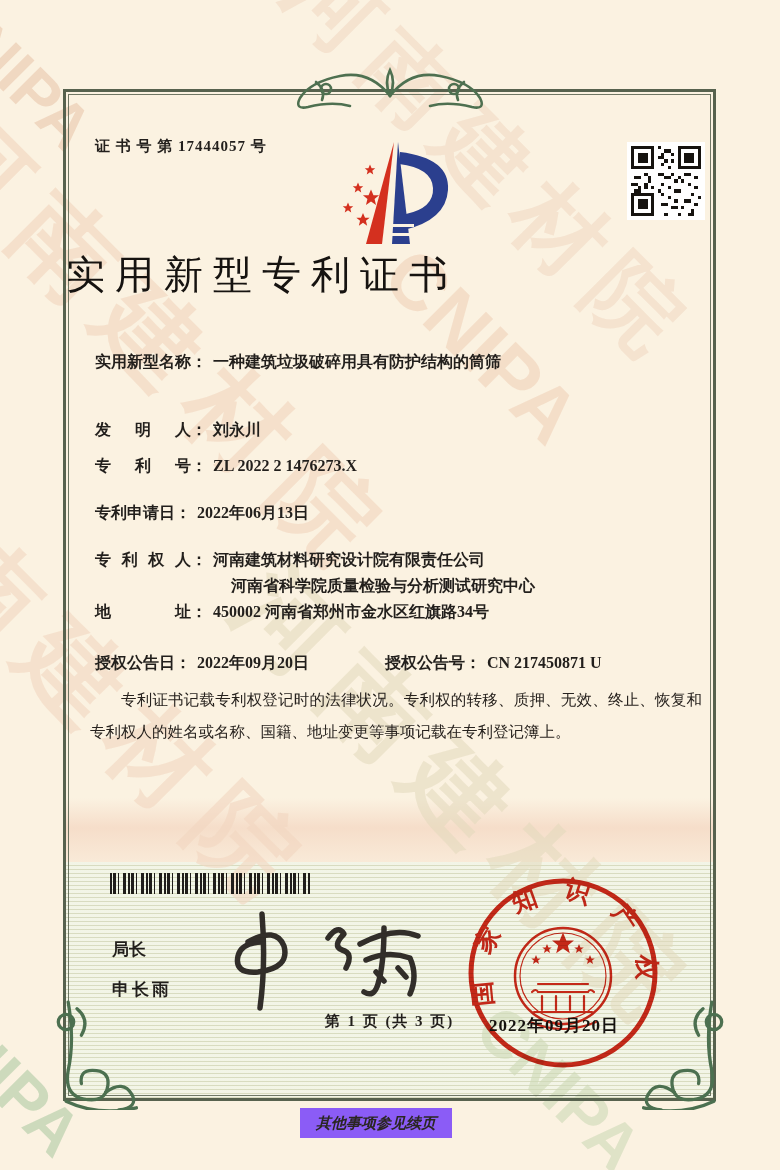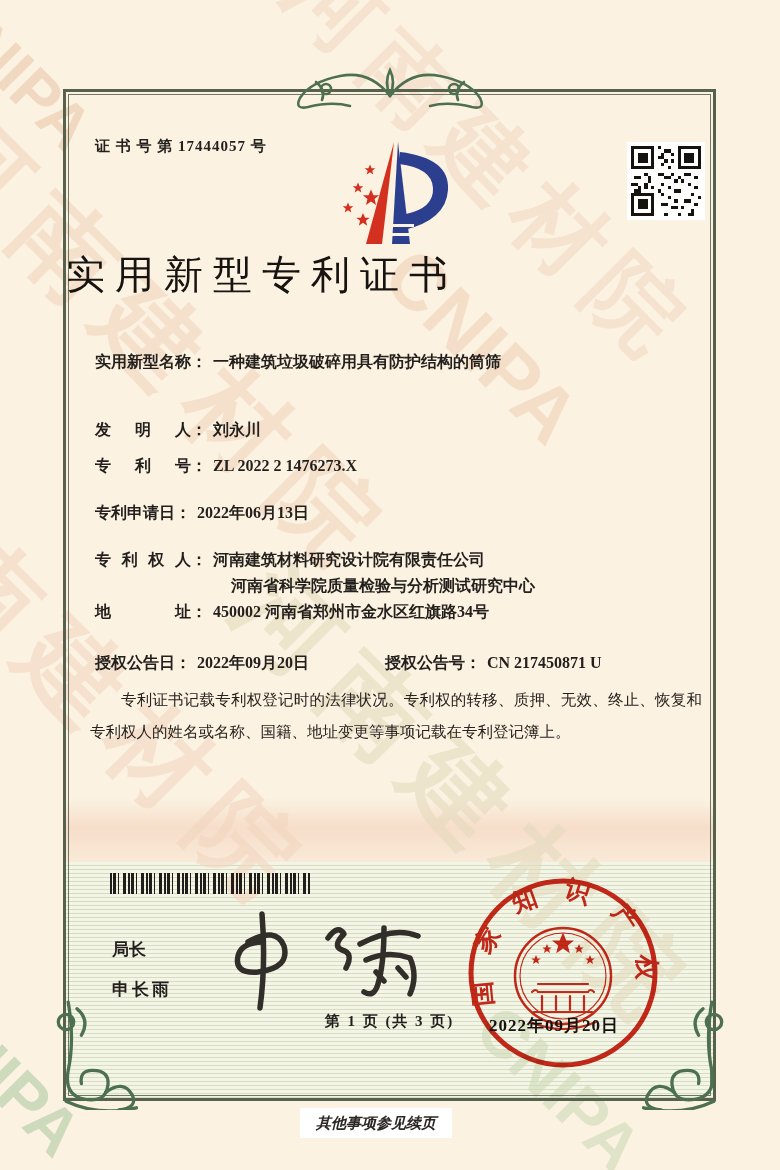--- a/index.html
+++ b/index.html
@@ -41,21 +41,21 @@
   .paras p{margin:0;text-indent:2em;}
   .qrbox{left:627px;top:142px;width:70px;height:70px;background:#fff;padding:4px;}
   .barcode{left:110px;top:873px;width:200px;height:21px;
     background:repeating-linear-gradient(90deg,#201d1a 0 2px,transparent 2px 3px,#201d1a 3px 6px,transparent 6px 8px,#201d1a 8px 9px,transparent 9px 13px,#201d1a 13px 16px,transparent 16px 18px);}
   .signer-title{left:112px;top:938px;font-size:17px;font-weight:bold;}
   .signer-name{left:112px;top:978px;font-size:17px;font-weight:bold;letter-spacing:3px;}
   .signature{left:210px;top:908px;}
   .seal{left:466px;top:876px;mix-blend-mode:multiply;}
   .seal-date{left:489px;top:1014px;font-size:17px;font-weight:bold;letter-spacing:1px;color:#14110e;z-index:5;}
   .pageinfo{left:66px;top:1012px;width:647px;text-align:center;font-size:15px;font-weight:bold;letter-spacing:2px;}
-  .footnote{left:300px;top:1108px;width:152px;height:30px;background:#ffffff;text-align:center;line-height:30px;font-size:15px;font-style:italic;font-weight:bold;color:#2a2622;z-index:5;}
+  .footnote{left:300px;top:1108px;width:152px;height:30px;background:#8b5cf6;text-align:center;line-height:30px;font-size:15px;font-style:italic;font-weight:bold;color:#2a2622;z-index:5;}
 </style>
 </head>
 <body>
 
 <div class="abs band-pink"></div>
 <div class="abs band-green"></div>
 
 <div class="abs wm wm-1">CNIPA</div>
 <div class="abs wm wm-2">河南建材院</div>
 <div class="abs wm wm-3">CNIPA</div>

